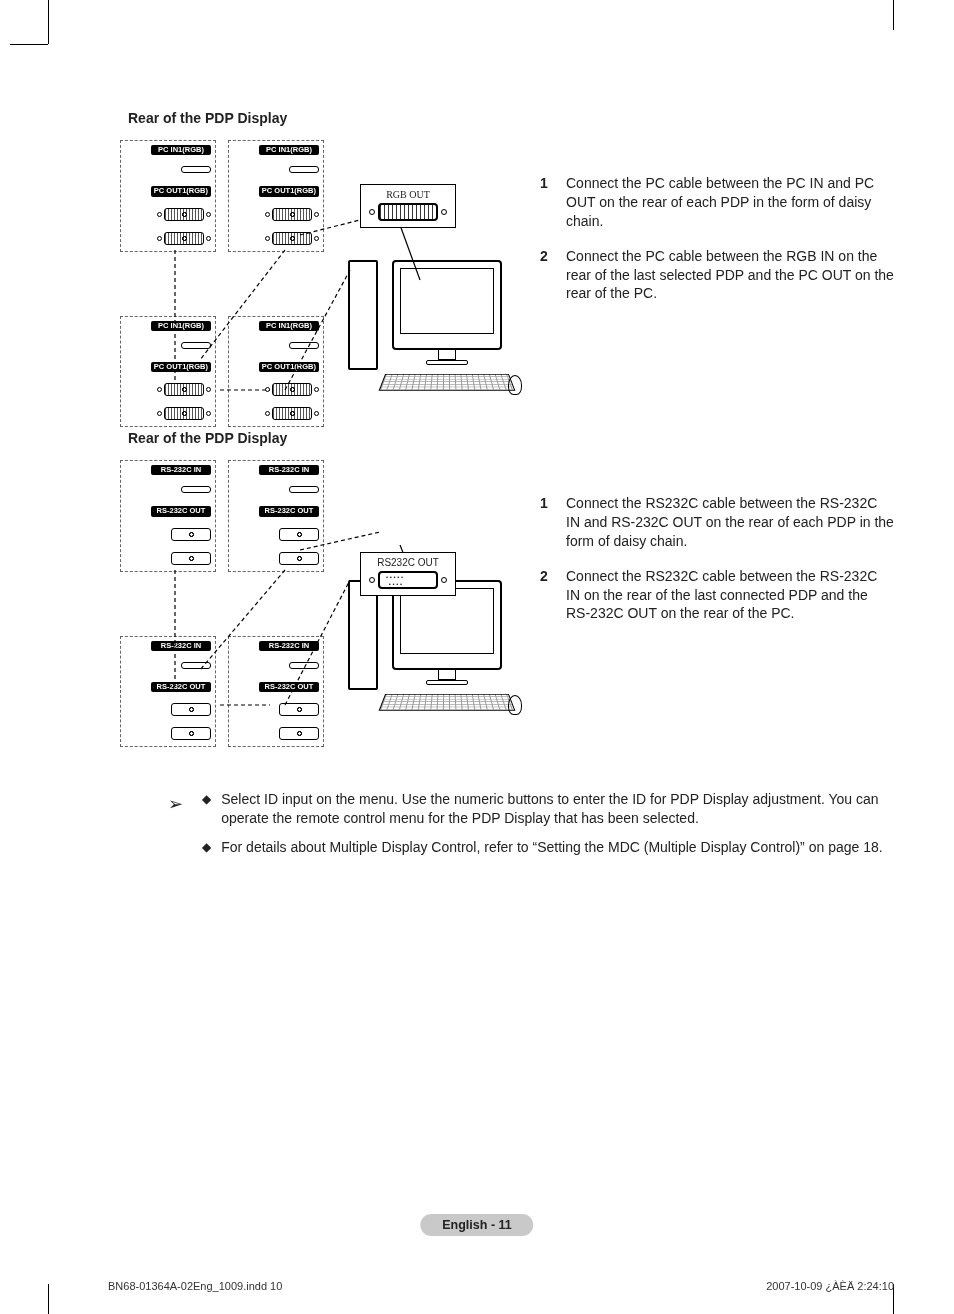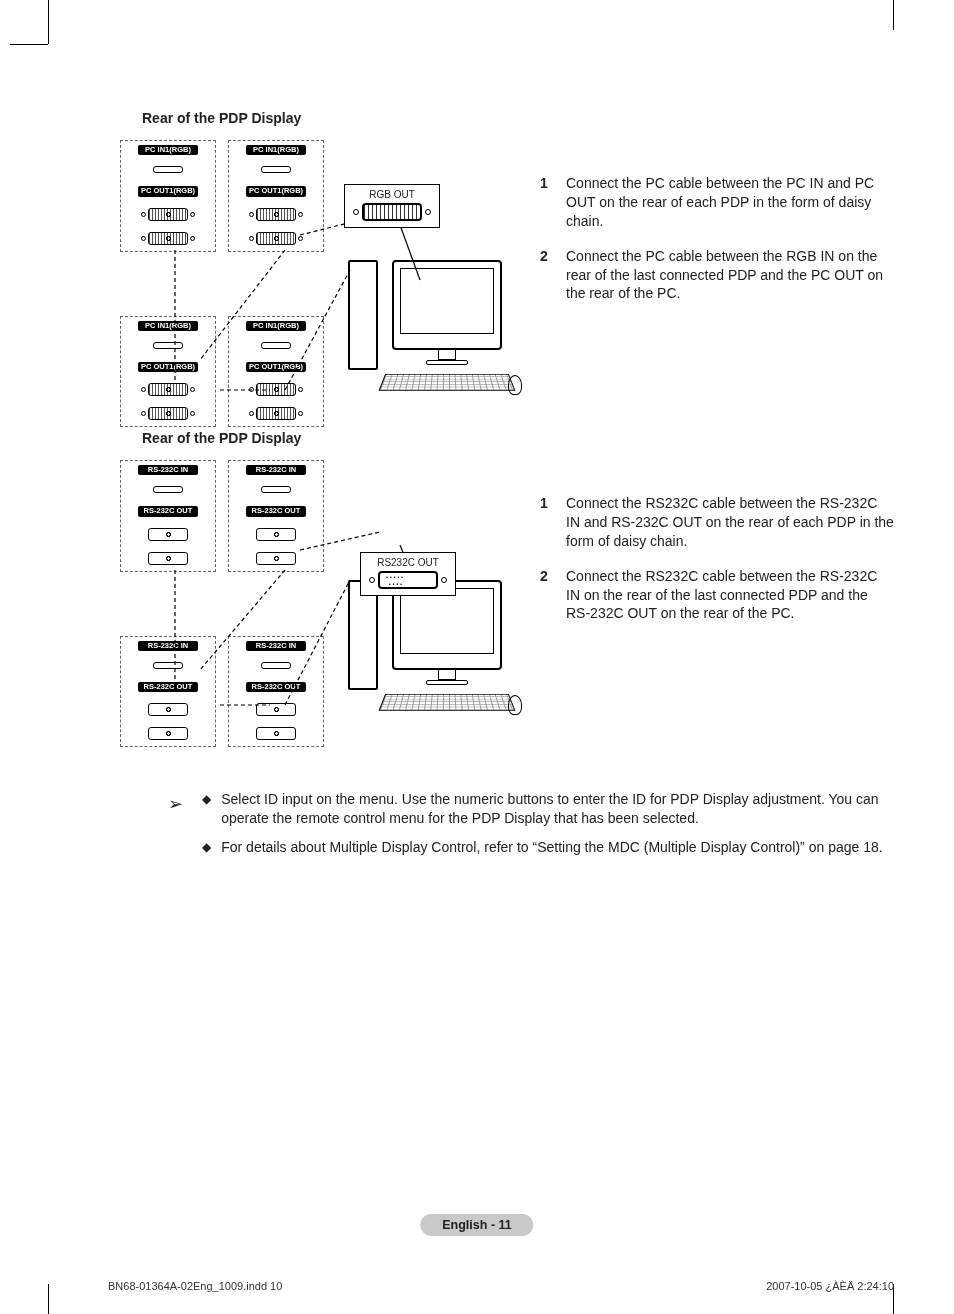--- a/index.html
+++ b/index.html
@@ -21,21 +21,21 @@
     position: relative;
     padding: 110px 60px 40px 120px;
     width: 100%;
     height: 100%;
   }
 
   .section-title {
     font-size: 14px;
     font-weight: bold;
     margin-bottom: 14px;
-    margin-left: 22px;
+    margin-left: 8px;
   }
 
   .row {
     display: flex;
     gap: 20px;
     align-items: flex-start;
   }
 
   
   .diagram-col { width: 400px; position: relative; }
@@ -47,21 +47,21 @@
     gap: 12px;
     position: relative;
   }
   .panel-row { display: flex; gap: 12px; }
   .panel {
     border: 1px dashed #666;
     width: 96px;
     padding: 4px 4px 6px 4px;
     display: flex;
     flex-direction: column;
-    align-items: center;
+    align-items: flex-end;
     gap: 11px;
   }
   .port-label {
     background: #000;
     color: #fff;
     font-size: 7.5px;
     font-weight: bold;
     padding: 1px 3px;
     border-radius: 2px;
     line-height: 1.1;
@@ -290,21 +290,21 @@
               </div>
             <div class="connector-wrap">
                 <span class="nut"></span>
                 <div class="connector vga"></div>
                 <span class="nut"></span>
               </div>
           </div>
         </div>
       </div>
 
-      <div class="out-box" style="top:44px; left:224px;">
+      <div class="out-box" style="top:44px; left:240px;font-family:Liberation Serif, serif;">
         <div class="lbl">RGB OUT</div>
         <div style="display:flex;align-items:center;gap:3px;">
           <span class="nut" style="width:6px;height:6px;border:1.5px solid #000;border-radius:50%;display:inline-block;"></span>
           <div class="big-conn"></div>
           <span class="nut" style="width:6px;height:6px;border:1.5px solid #000;border-radius:50%;display:inline-block;"></span>
         </div>
       </div>
 
       <div class="computer" style="top:120px; left:228px;">
         <div class="tower"></div>
@@ -319,21 +319,21 @@
     </div>
 
     <div class="steps-col">
       <ul class="steps">
         <li>
           <span class="num">1</span>
           <span>Connect the PC cable between the PC IN and PC OUT on the rear of each PDP in the form of daisy chain.</span>
         </li>
         <li>
           <span class="num">2</span>
-          <span>Connect the PC cable between the RGB IN on the rear of the last connected PDP and the PC OUT on the rear of the PC.</span>
+          <span>Connect the PC cable between the RGB IN on the rear of the last selected PDP and the PC OUT on the rear of the PC.</span>
         </li>
       </ul>
     </div>
   </div>
 
 
   <div class="section-title">Rear of the PDP Display</div>
 
   <div class="row">
     <div class="diagram-col" style="height:300px;">
@@ -445,14 +445,14 @@
       <li>
         <span class="diamond">◆</span>
         <span>For details about Multiple Display Control, refer to “Setting the MDC (Multiple Display Control)” on page 18.</span>
       </li>
     </ul>
   </div>
 
   <div class="page-badge">English - 11</div>
 
   <div class="footer-left">BN68-01364A-02Eng_1009.indd   10</div>
-  <div class="footer-right">2007-10-05   ¿ÀÈÄ 2:24:10</div>
+  <div class="footer-right">2007-10-09   ¿ÀÈÄ 2:24:10</div>
 </div>
 
 </body></html>

